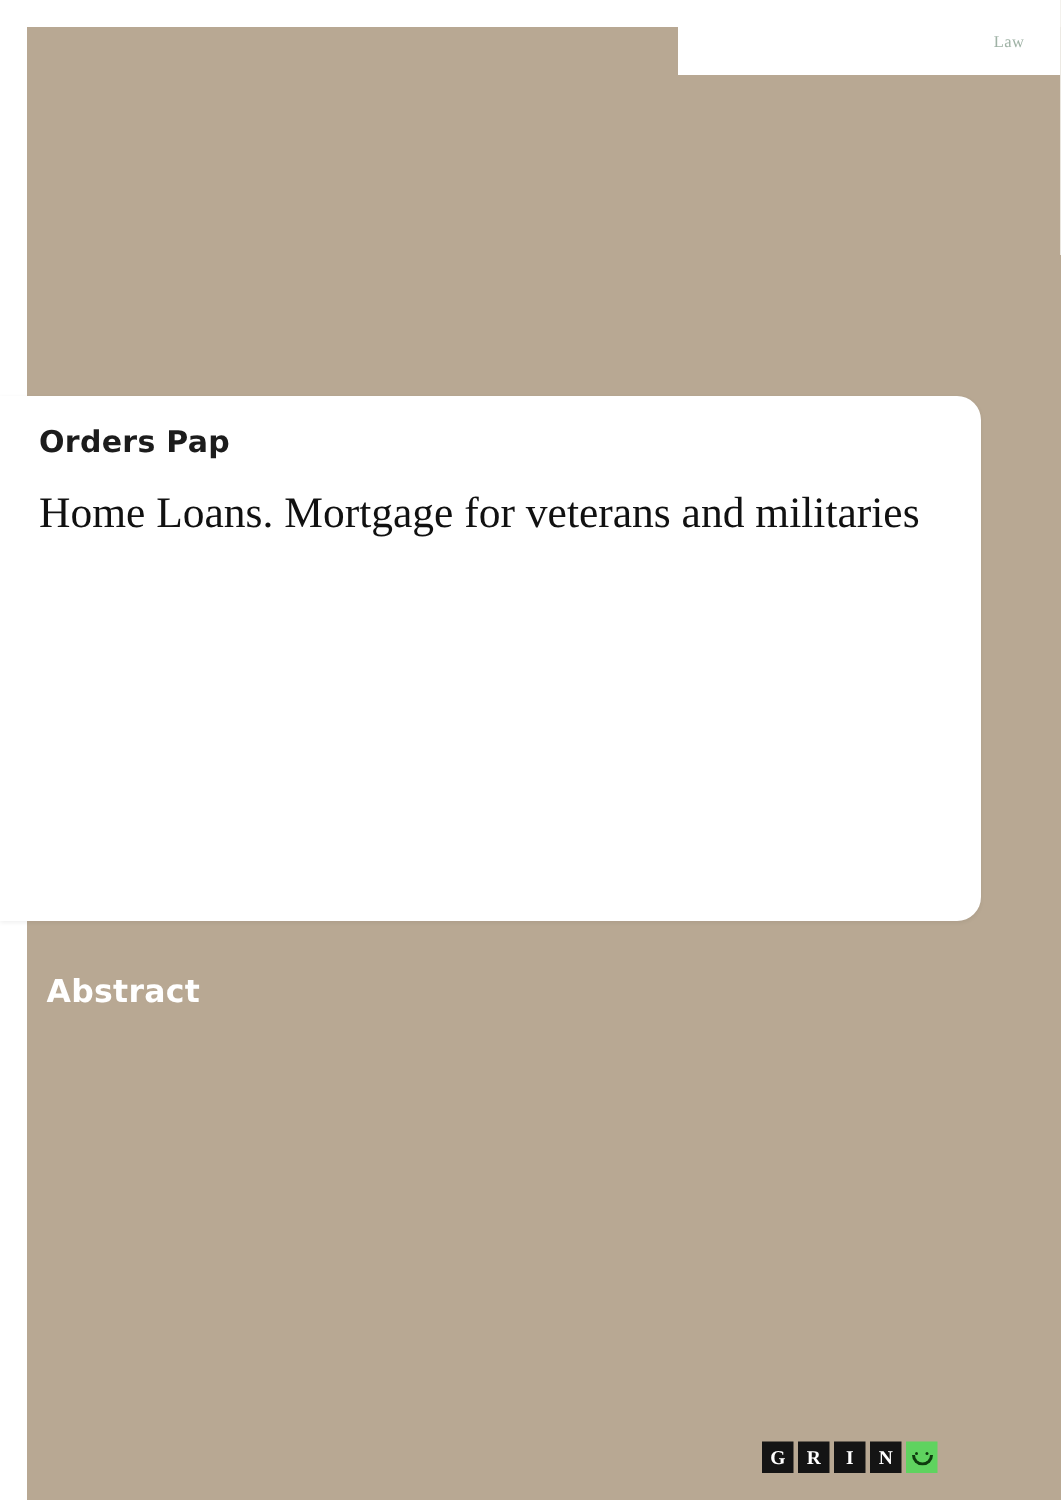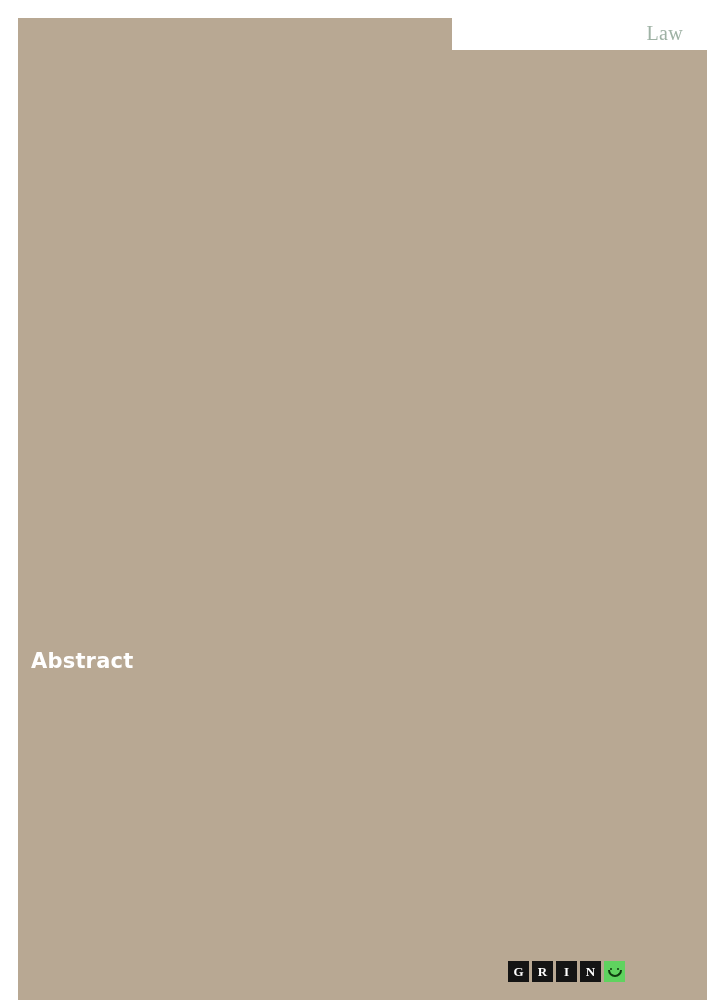--- a/index.html
+++ b/index.html
@@ -49,21 +49,21 @@
     left: 452px;
     top: 18px;
     width: 255px;
     height: 32px;
     background: #ffffff;
   }
   .category {
     position: absolute;
     right: 24px;
     top: 22px;
-    font-size: 20px;
+    font-size: 11px;
     color: #9fb2a5;
     font-family: "Liberation Serif", serif;
     letter-spacing: 0.3px;
     text-align: right;
   }
   
   .title-card {
     position: absolute;
     left: 0px;
     top: 264px;
@@ -164,20 +164,24 @@
 
 <div class="page">
 
   <div class="cover-bg"></div>
   <div class="edge-top"></div>
   <div class="edge-left"></div>
   <div class="notch"></div>
 
   <div class="category">Law</div>
 
+  <div class="title-card">
+    <div class="author">Orders Pap</div>
+    <h1 class="doc-title">Home Loans. Mortgage for veterans and militaries</h1>
+  </div>
 
   <div class="doc-type">Abstract</div>
 
   <div class="grin-logo">
     <div class="ch">G</div>
     <div class="ch">R</div>
     <div class="ch">I</div>
     <div class="ch">N</div>
     <div class="smiley">
       <span class="eye l"></span>

